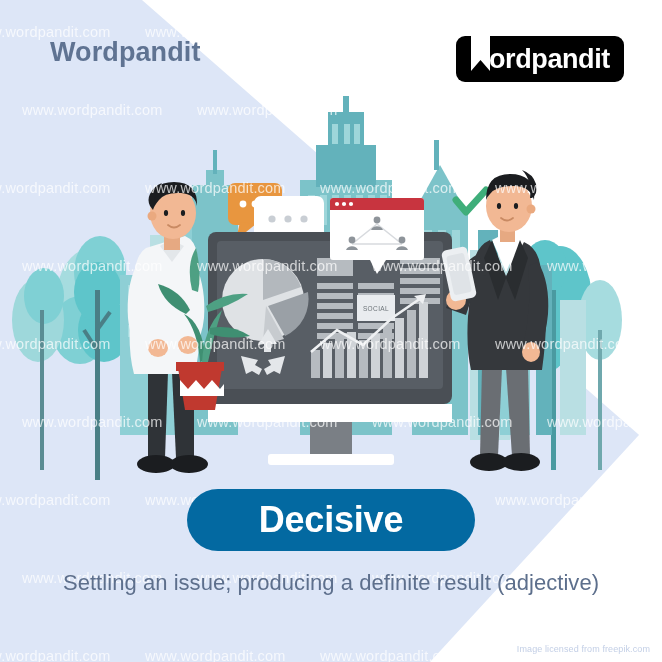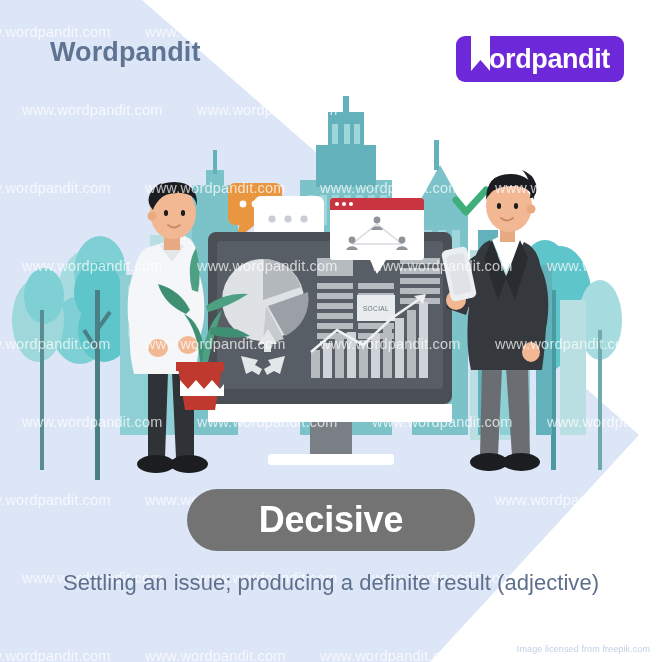--- a/index.html
+++ b/index.html
@@ -83,21 +83,21 @@
     margin-left: -17px;
     letter-spacing: .1px;
   }
 
   
   #logo {
     position: absolute;
     right: 38px; top: 36px;
     height: 46px;
     min-width: 168px;
-    background: #6d28d9;
+    background: #000000;
     border-radius: 9px;
     z-index: 8;
     display: flex;
     align-items: center;
     box-shadow: 0 0 0 0 rgba(0,0,0,0);
   }
   #logo-bookmark {
     position: absolute;
     left: 14px; top: -6px;
     width: 21px; height: 42px;
@@ -110,21 +110,21 @@
     margin-left: 33px;
     margin-right: 13px;
     line-height: 1;
   }
 
   
   #word-pill {
     position: absolute;
     left: 187px; top: 489px;
     width: 288px; height: 62px;
-    background: #737373;
+    background: #0369a1;
     border-radius: 31px;
     z-index: 8;
     display: flex;
     align-items: center;
     justify-content: center;
   }
   #word-pill-text {
     color: #ffffff;
     font-size: 36px;
     font-weight: bold;

